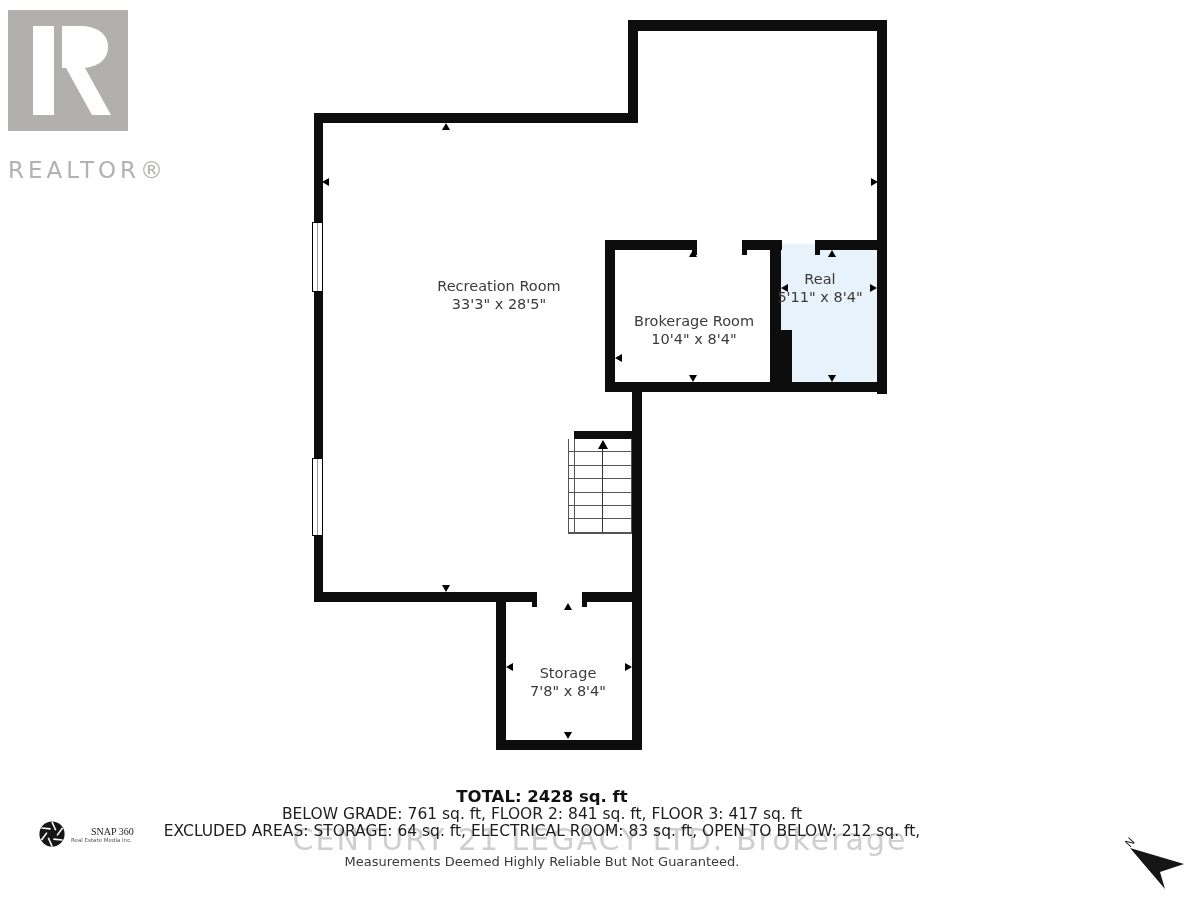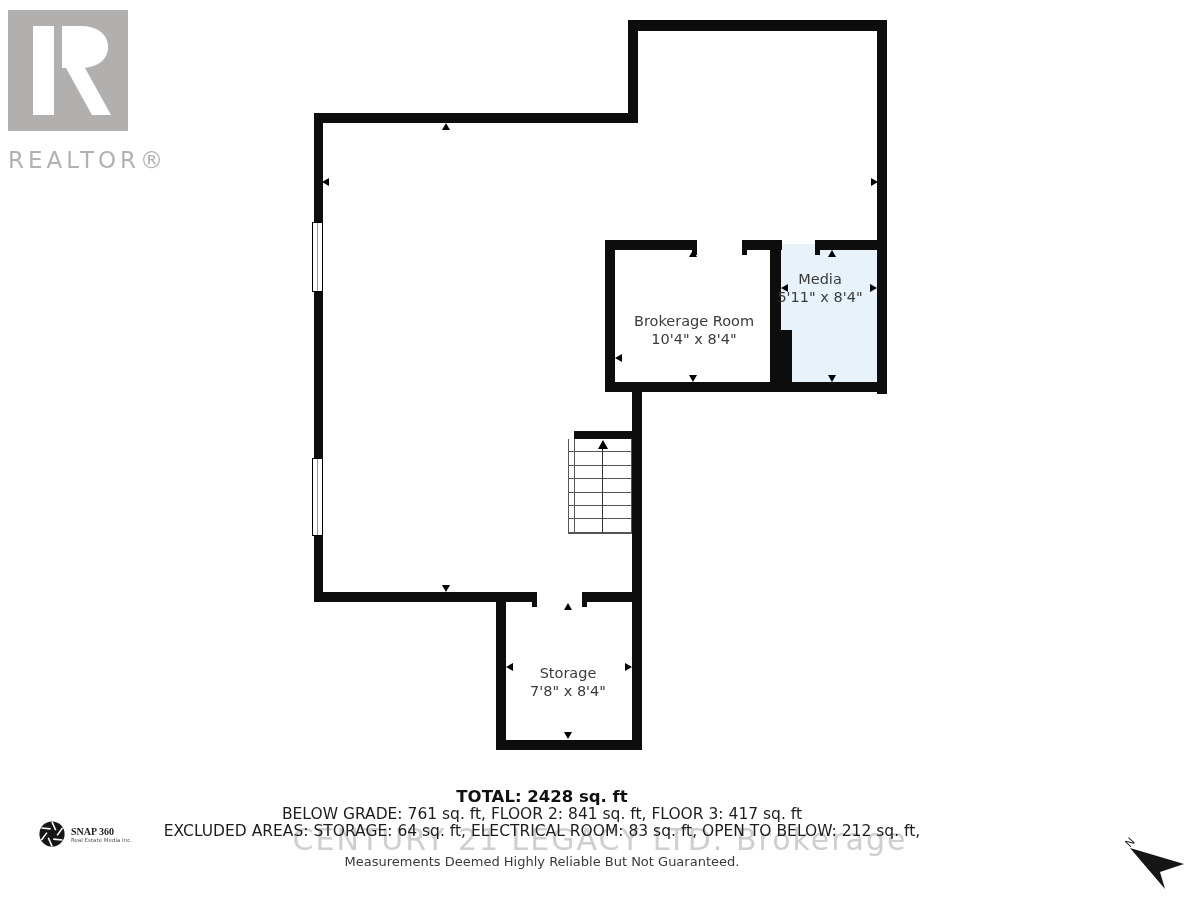--- a/index.html
+++ b/index.html
@@ -24,23 +24,23 @@
   .stairs .centerline{position:absolute;left:34px;top:10px;width:1px;height:92px;background:#333;}
   .stairs .uparrow{position:absolute;left:30px;top:9px;width:0;height:0;
       border-left:5px solid transparent;border-right:5px solid transparent;border-bottom:9px solid #000;}
   .summary{position:absolute;left:0;top:788px;width:1084px;text-align:center;z-index:3;}
   .sum-total{font-size:16.5px;font-weight:bold;color:#111;line-height:18px;}
   .sum-line{font-size:15.5px;color:#1c1c1c;line-height:17px;}
   .disclaimer{font-size:13px;color:#3a3a3a;margin-top:14px;}
   .watermark{position:absolute;left:0;top:822px;width:1200px;text-align:center;
              font-size:30px;letter-spacing:2px;color:#cfcfcf;z-index:1;}
   .realtor{position:absolute;left:8px;top:10px;width:140px;}
-  .realtor-text{margin-top:12px;font-size:23px;letter-spacing:4px;color:#b4b2b0;}
+  .realtor-text{margin-top:22px;font-size:23px;letter-spacing:4px;color:#b4b2b0;}
   .snap{position:absolute;left:38px;top:820px;display:flex;align-items:center;gap:5px;}
-  .snap-name{font-size:10px;font-weight:bold;color:#1b1b1b;font-family:"Liberation Serif",serif;}
+  .snap-name{font-size:10px;font-weight:normal;color:#1b1b1b;font-family:"Liberation Serif",serif;margin-left:20px;}
   .snap-sub{font-size:5.5px;color:#555;}
   .north{position:absolute;left:1118px;top:832px;width:76px;height:60px;}
   .north-n{position:absolute;left:1126px;top:836px;font-size:11px;color:#222;transform:rotate(-48deg);z-index:4;}
 </style>
 </head>
 <body>
 
 <div id="canvas">
 
   <div class="realtor">
@@ -99,26 +99,30 @@
   <div class="arr-lf" style="left:615px;top:354px;"></div>
   <div class="arr-up" style="left:828px;top:250px;"></div>
   <div class="arr-dn" style="left:828px;top:375px;"></div>
   <div class="arr-lf" style="left:781px;top:284px;"></div>
   <div class="arr-rt" style="left:870px;top:284px;"></div>
   <div class="arr-up" style="left:564px;top:603px;"></div>
   <div class="arr-dn" style="left:564px;top:732px;"></div>
   <div class="arr-lf" style="left:506px;top:663px;"></div>
   <div class="arr-rt" style="left:625px;top:663px;"></div>
 
+  <div class="room-label" style="left:499px;top:295px;">
+    <div>Recreation Room</div>
+    <div>33'3" x 28'5"</div>
+  </div>
   <div class="room-label" style="left:694px;top:330px;">
     <div>Brokerage Room</div>
     <div>10'4" x 8'4"</div>
   </div>
   <div class="room-label" style="left:820px;top:288px;">
-    <div>Media</div>
+    <div>Real</div>
     <div>5'11" x 8'4"</div>
   </div>
   <div class="room-label" style="left:568px;top:682px;">
     <div>Storage</div>
     <div>7'8" x 8'4"</div>
   </div>
 
   <div class="watermark">CENTURY 21 LEGACY LTD. Brokerage</div>
 
   <div class="summary">

